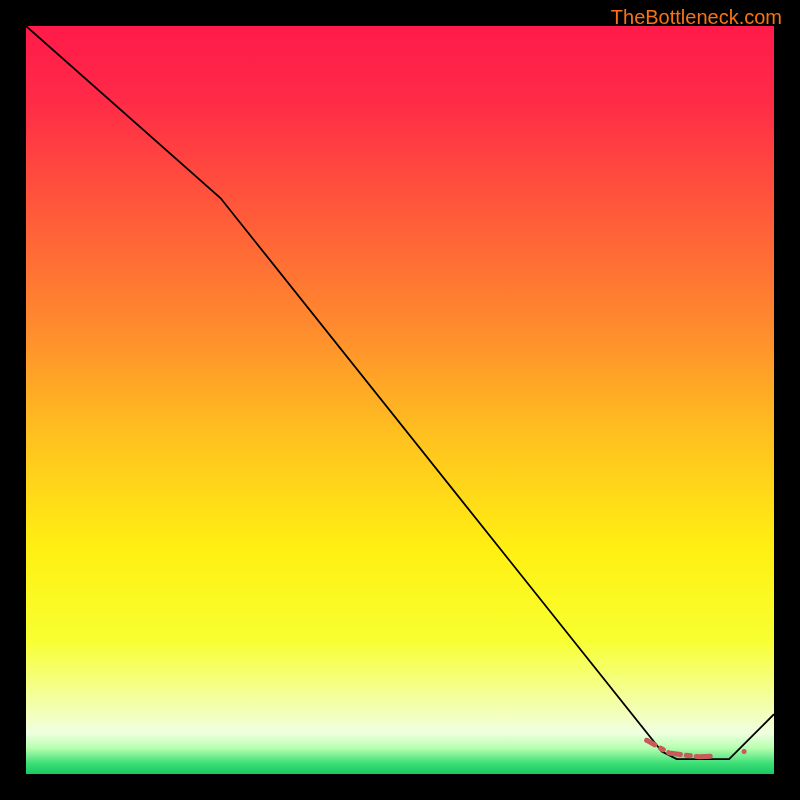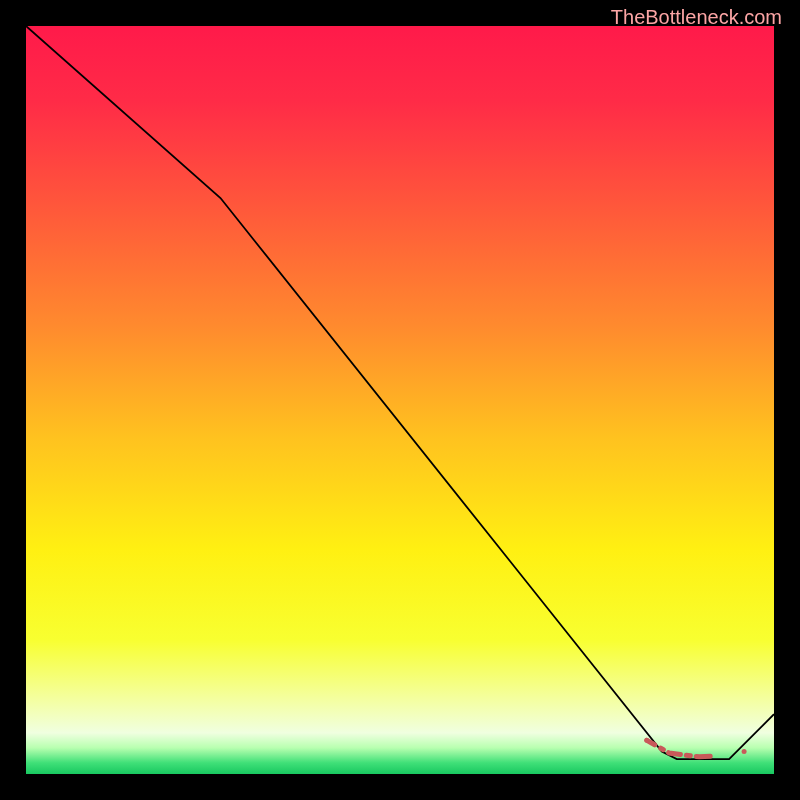--- a/index.html
+++ b/index.html
@@ -1,17 +1,17 @@
 <!DOCTYPE html>
 <html><head>
   <meta charset="utf-8">
   <style>
     * { margin: 0; padding: 0; box-sizing: border-box; }
     body { width: 800px; height: 800px; background: #000; position: relative; font-family: Arial, sans-serif; }
-    .watermark { position: absolute; top: 6px; right: 18px; color: #fca5a5; font-size: 20px; z-index: 10; }
+    .watermark { position: absolute; top: 6px; right: 18px; color: #f97316; font-size: 20px; z-index: 10; }
     .chart-outer { position: absolute; left: 26px; top: 26px; width: 748px; height: 748px; background: #000; }
     svg { display: block; }
   </style>
 </head>
 <body>
 
 <div class="watermark">TheBottleneck.com</div>
 
 <div class="chart-outer">
   <svg id="chart-svg" width="748" height="748" viewBox="0 0 748 748">

